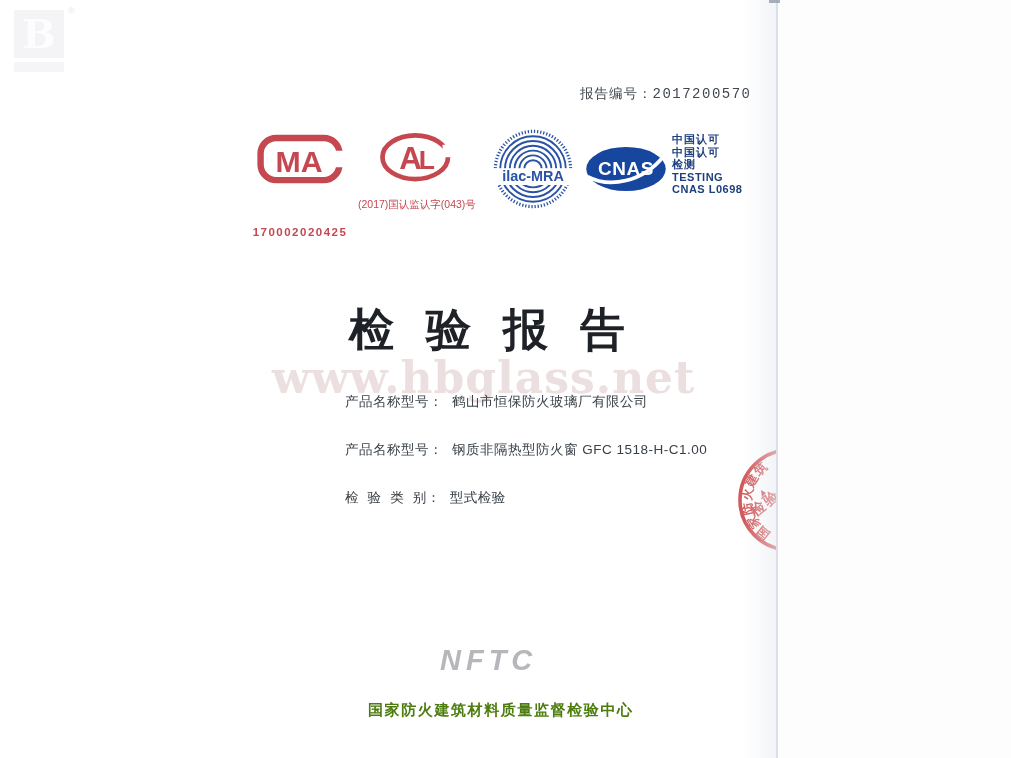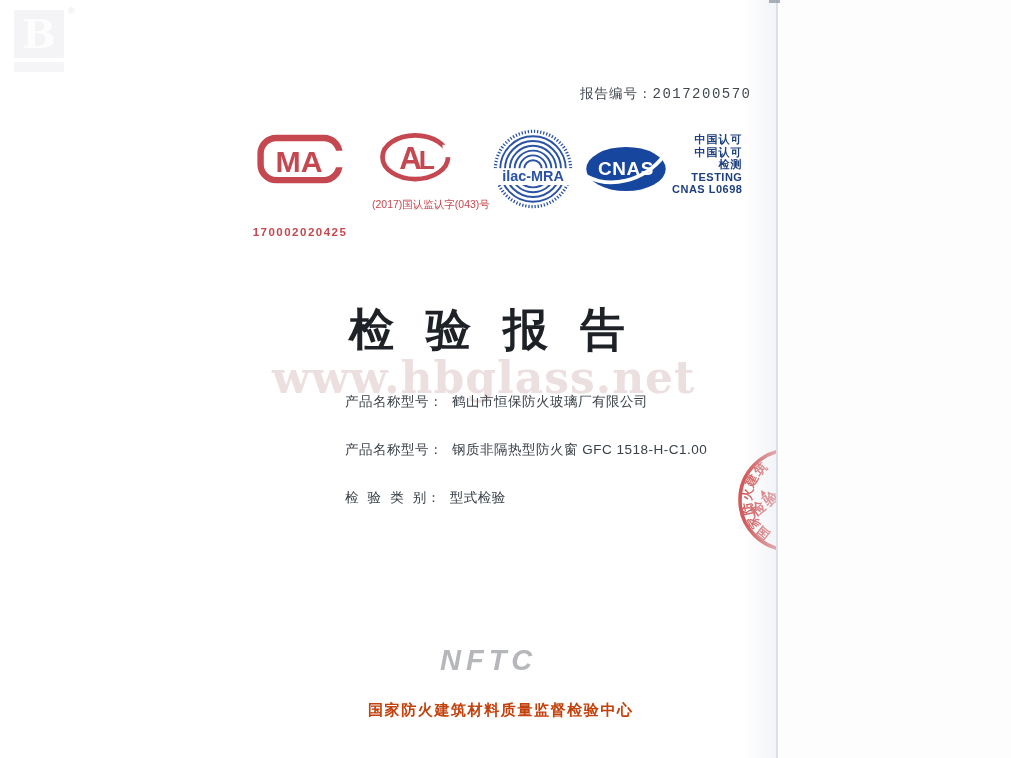--- a/index.html
+++ b/index.html
@@ -42,26 +42,26 @@
   .report-no .num{font-family:"Liberation Mono", monospace;font-size:14px;letter-spacing:1.5px;}
   
   .cma-svg{position:absolute;left:256px;top:131px;}
   .cma-number{
     position:absolute;left:248px;top:210px;width:104px;text-align:center;
     font-size:11.5px;letter-spacing:1.5px;color:#c5474f;font-weight:bold;margin-top:16px;
   }
   .cal-svg{position:absolute;left:377px;top:130px;}
   .cal-caption{
     position:absolute;left:358px;top:198px;width:116px;text-align:center;
-    font-size:10.5px;color:#c5474f;white-space:nowrap;margin-left:14px;
+    font-size:10.5px;color:#c5474f;white-space:nowrap;
   }
   .ilac-svg{position:absolute;left:493px;top:129px;}
   .cnas-svg{position:absolute;left:585px;top:141px;}
   .cnas-lines{position:absolute;left:672px;top:133px;color:#1d3f7e;font-weight:bold;}
-  .cnas-lines div{font-size:11px;line-height:12.5px;letter-spacing:1px;white-space:nowrap;text-align:right;}
+  .cnas-lines div{font-size:11px;line-height:12.5px;letter-spacing:1px;white-space:nowrap;}
   .cnas-lines div.latin{letter-spacing:0.5px;}
   
   .doc-title{
     position:absolute;left:349px;top:300px;
     font-size:45px;font-weight:bold;color:#1e2126;letter-spacing:32px;
     white-space:nowrap;
   }
   
   .watermark{
     position:absolute;left:272px;top:352px;
@@ -78,21 +78,21 @@
   
   .stamp-svg{position:absolute;left:725px;top:435px;opacity:0.88;}
   
   .nftc{
     position:absolute;left:440px;top:644px;
     font-style:italic;font-weight:bold;font-size:29px;letter-spacing:5px;
     color:#b5b7bb;white-space:nowrap;
   }
   .org-name{
     position:absolute;left:368px;top:701px;
-    font-size:15px;font-weight:600;letter-spacing:1.6px;color:#c2410c;
+    font-size:15px;font-weight:600;letter-spacing:1.6px;color:#4d7c0f;
     white-space:nowrap;
   }
 </style>
 </head>
 <body>
 
 <div class="page">
 
   <div class="corner-logo">
     <span class="b">B</span>

